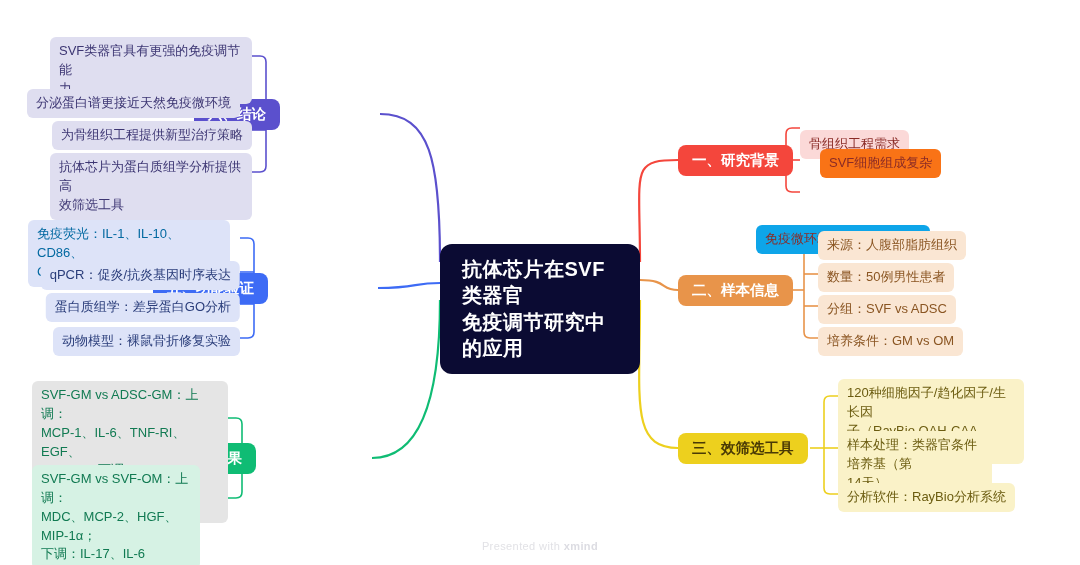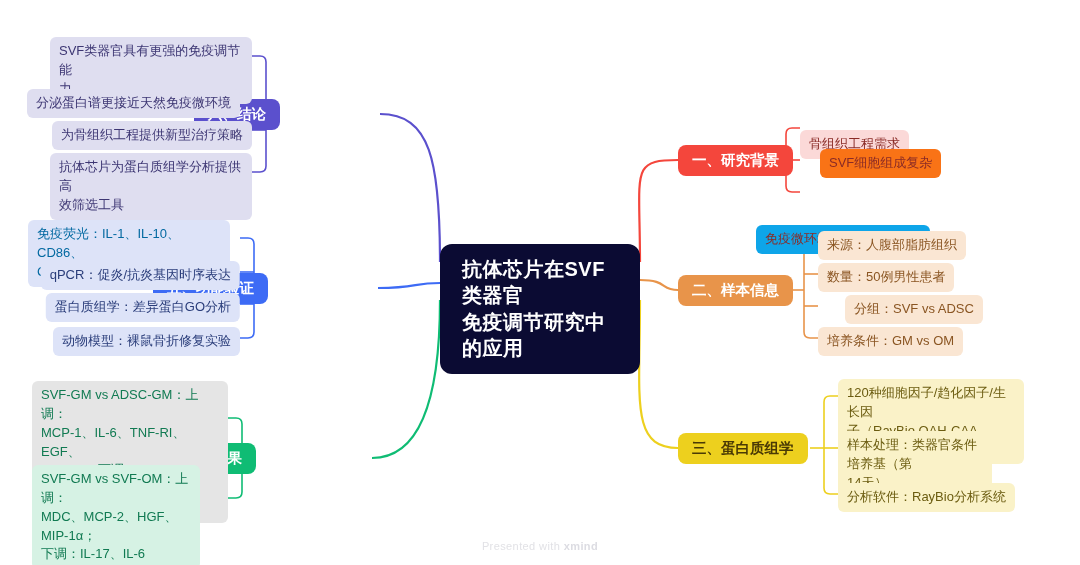--- a/index.html
+++ b/index.html
@@ -161,24 +161,24 @@
 免疫调节研究中的应用</div>
 
   <div class="node branch" style="left:678px; top:145px; background:#f4463c;">一、研究背景</div>
   <div class="node leaf" style="left:800px; top:130px; background:#fbd9d8; color:#8a2b26;">骨组织工程需求</div>
   <div class="node leaf" style="left:800px; top:149px; background:#f97316; color:#8a2b26;margin-left:20px;">SVF细胞组成复杂</div>
   <div class="node leaf" style="left:756px; top:181px; background:#0ea5e9; color:#8a2b26;margin-top:44px;">免疫微环境对骨修复的影响</div>
 
   <div class="node leaf" style="left:818px; top:231px; background:#fae6d3; color:#8a5522;">来源：人腹部脂肪组织</div>
   <div class="node branch" style="left:678px; top:275px; background:#e8944a;">二、样本信息</div>
   <div class="node leaf" style="left:818px; top:263px; background:#fae6d3; color:#8a5522;">数量：50例男性患者</div>
-  <div class="node leaf" style="left:818px; top:295px; background:#fae6d3; color:#8a5522;margin-left:27px;">分组：SVF vs ADSC</div>
+  <div class="node leaf" style="left:818px; top:295px; background:#fae6d3; color:#8a5522;">分组：SVF vs ADSC</div>
   <div class="node leaf" style="left:818px; top:327px; background:#fae6d3; color:#8a5522;">培养条件：GM vs OM</div>
 
-  <div class="node branch dark-text" style="left:678px; top:433px; background:#edd01e;">三、蛋白质组学</div>
+  <div class="node branch dark-text" style="left:678px; top:433px; background:#edd01e;">三、效筛选工具</div>
   <div class="node leaf" style="left:838px; top:379px; width:186px; background:#faf2c8; color:#6b5c10;">120种细胞因子/趋化因子/生长因
 子（RayBio QAH-CAA-2000）</div>
   <div class="node leaf" style="left:838px; top:431px; width:154px; background:#faf2c8; color:#6b5c10;">样本处理：类器官条件培养基（第
 14天）</div>
   <div class="node leaf" style="left:838px; top:483px; background:#faf2c8; color:#6b5c10;">分析软件：RayBio分析系统</div>
 
   <div class="node branch" style="left:256px; top:443px; background:#0fbc74; transform:translateX(-100%);">四、芯片结果</div>
   <div class="node leaf" style="left:32px; top:381px; width:196px; background:#e5e5e5; color:#117a52;">SVF-GM vs ADSC-GM：上调：
 MCP-1、IL-6、TNF-RI、EGF、
 ICAM-1；下调：CCL28、MCP-

